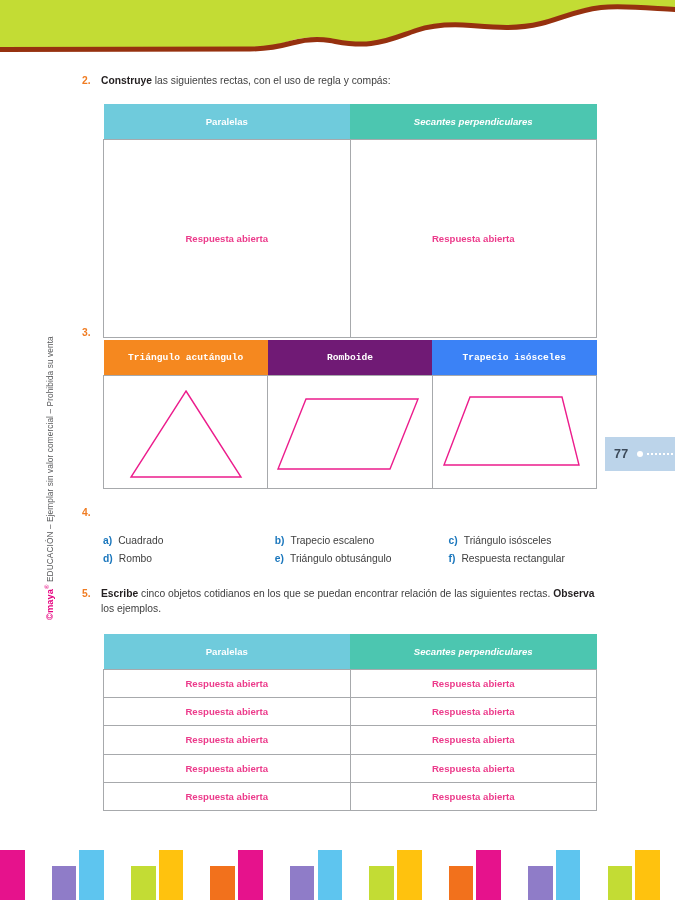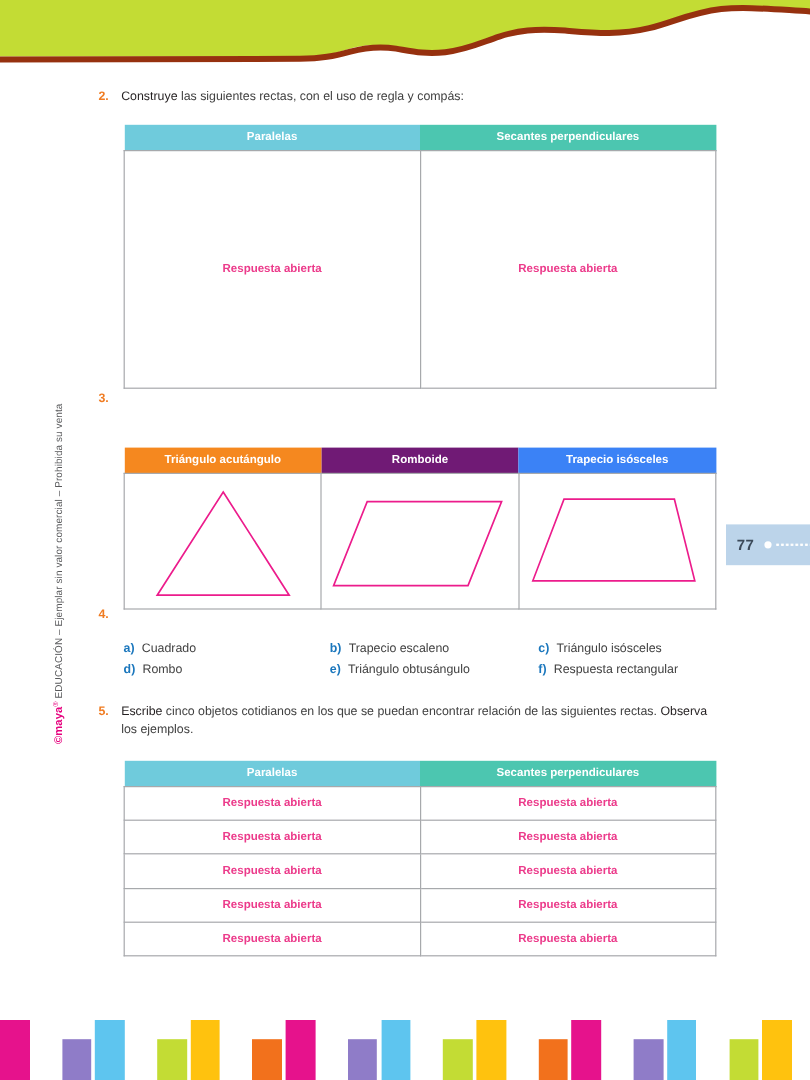--- a/index.html
+++ b/index.html
@@ -106,57 +106,57 @@
   }
   .ex-num {
     color: #f07c22;
     font-weight: bold;
     width: 19px;
     flex: none;
     font-size: 10.3px;
   }
   .ex-text b {
     color: #231f20;
-    font-weight: normal;
+    font-weight: bold;
   }
 
   
   .tbl {
     position: absolute;
     left: 103px;
     width: 494px;
     border-collapse: collapse;
     table-layout: fixed;
   }
   .tbl th {
     font-size: 9.6px;
     font-weight: bold;
     color: #ffffff;
-    height: 21px;
+    height: 35px;
     text-align: center;
     vertical-align: middle;
     padding: 0;
     border: none;
   }
   .tbl td {
     font-size: 9.6px;
     color: #404040;
     text-align: center;
     vertical-align: middle;
     border: 1px solid #a7a9ac;
     padding: 0;
     background: #ffffff;
   }
   .tbl td.open {
     color: #ec3b8b;
     font-weight: bold;
   }
 
   .th-paralelas { background: #6fcbdc; }
-  .th-secantes  { background: #4cc6b0; }
+  .th-secantes  { background: #4cc6b0; font-style: italic; }
   .th-triangulo { background: #f5881f; }
   .th-romboide  { background: #701a75; }
   .th-trapecio  { background: #3b82f6; }
 
   .cell-tall { height: 197px; }
   .cell-fig  { height: 112px; }
   .cell-row  { height: 27.2px; }
 
   .fig-cell { padding: 0; }
   .fig-cell svg { display: block; margin: 0 auto; }
@@ -258,21 +258,21 @@
     </tr>
   </tbody>
     </table>
 
   <div class="ex" style="top:326px;">
     <div class="ex-head">
       <span class="ex-num">3.</span>
     </div>
   </div>
 
-  <table class="tbl" style="top:373px;">
+  <table class="tbl" style="top:340px;font-family:Liberation Mono, monospace;">
     <tbody>
         <tr>
       <th class="th-triangulo">Triángulo acutángulo</th>
       <th class="th-romboide">Romboide</th>
       <th class="th-trapecio">Trapecio isósceles</th>
     </tr>
     <tr>
       <td class="cell-fig fig-cell">
         <svg width="160" height="110" viewBox="0 0 160 110">
           <polygon points="80,14 135,100 25,100" fill="none" stroke="#ec1c8c" stroke-width="1.4"></polygon>

